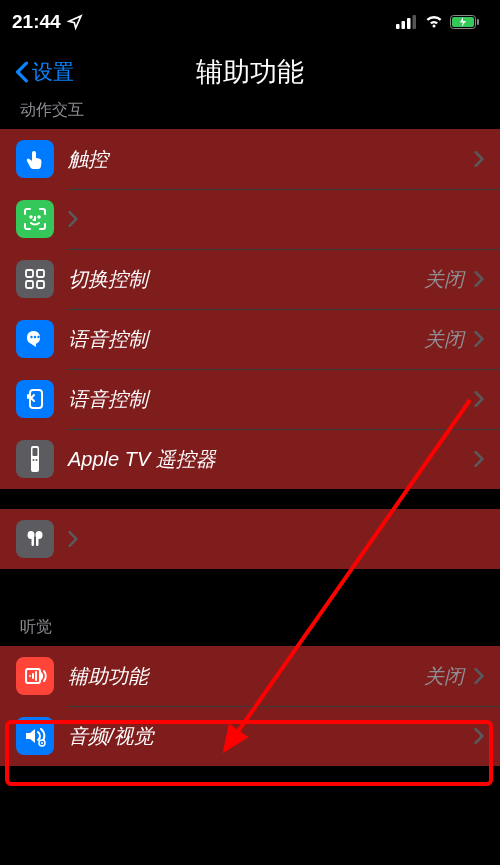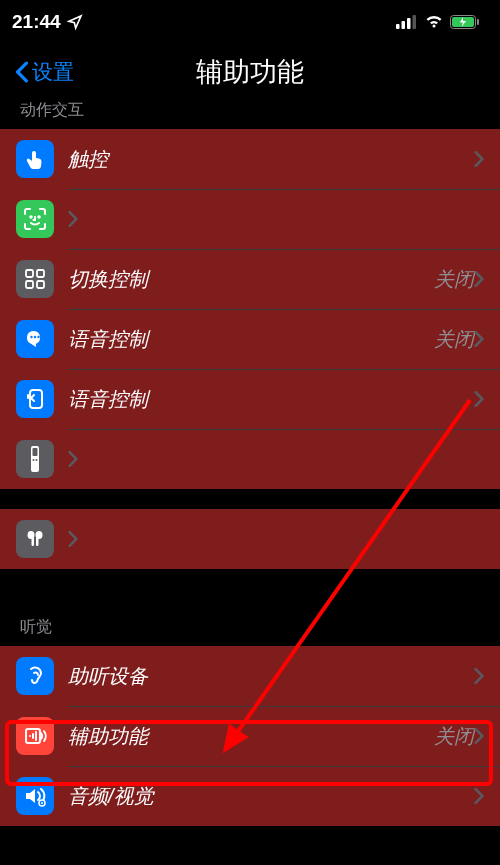--- a/index.html
+++ b/index.html
@@ -80,20 +80,21 @@
     flex-shrink: 0;
   }
   .row .label {
     flex: 1;
     font-size: 20px;
     color: #fff;
   }
   .row .detail {
     color: #8e8e93;
     font-size: 20px;
+    margin-right: 10px;
   }
   .row .chev {
     color: #5a5a5e;
   }
   .gap { height: 40px; }
   .gap-sm { height: 20px; }
   .ic-blue { background: #007aff; }
   .ic-green { background: #34c759; }
   .ic-dgray { background: #5b5b60; }
   .ic-red { background: #ff453a; }
@@ -232,20 +233,21 @@
 
   <div class="row">
     <div class="app-icon ic-dgray">
       <svg width="24" height="30" viewBox="0 0 24 30" fill="#fff">
           <rect x="8" y="2" width="8" height="26" rx="2"></rect>
           <rect x="9.5" y="4" width="5" height="8" rx="1" fill="#5b5b60"></rect>
           <circle cx="10.5" cy="16" r="1" fill="#5b5b60"></circle>
           <circle cx="13.5" cy="16" r="1" fill="#5b5b60"></circle>
         </svg>
     </div>
+    <div class="label">Apple TV 遥控器</div>
     <svg class="chev" width="10" height="16" viewBox="0 0 8 14" fill="none" stroke="#5a5a5e" stroke-width="2.2" stroke-linecap="round" stroke-linejoin="round">
         <path d="M1 1 L7 7 L1 13"></path>
       </svg>
     <div class="sep"></div>
   </div>
 
 
 </div>
 
 <div class="gap-sm"></div>
@@ -265,33 +267,20 @@
       </svg>
 
   </div>
 </div>
 
 <div class="gap"></div>
 <div class="section-header">听觉</div>
 
 <div class="list">
 
-  <div class="row">
-    <div class="app-icon ic-blue">
-      <svg width="24" height="24" viewBox="0 0 24 24" fill="none" stroke="#fff" stroke-width="2" stroke-linecap="round">
-          <path d="M8 5a6 6 0 0110 4c0 3-2 4-3 6s-1 4-3 4-3-1-3-3"></path>
-          <path d="M11 9a2.5 2.5 0 014 2"></path>
-        </svg>
-    </div>
-    <div class="label">助听设备</div>
-    <svg class="chev" width="10" height="16" viewBox="0 0 8 14" fill="none" stroke="#5a5a5e" stroke-width="2.2" stroke-linecap="round" stroke-linejoin="round">
-        <path d="M1 1 L7 7 L1 13"></path>
-      </svg>
-    <div class="sep"></div>
-  </div>
 
   <div class="row">
     <div class="app-icon ic-red">
       <svg width="24" height="24" viewBox="0 0 24 24" fill="none" stroke="#fff" stroke-width="2" stroke-linecap="round">
           <rect x="3" y="5" width="14" height="14" rx="2"></rect>
           <path d="M7 12h0M10 10v4M13 8v8M18 9a5 5 0 010 6M21 7a8 8 0 010 10"></path>
         </svg>
     </div>
     <div class="label">辅助功能</div>
     <div class="detail">关闭</div>

